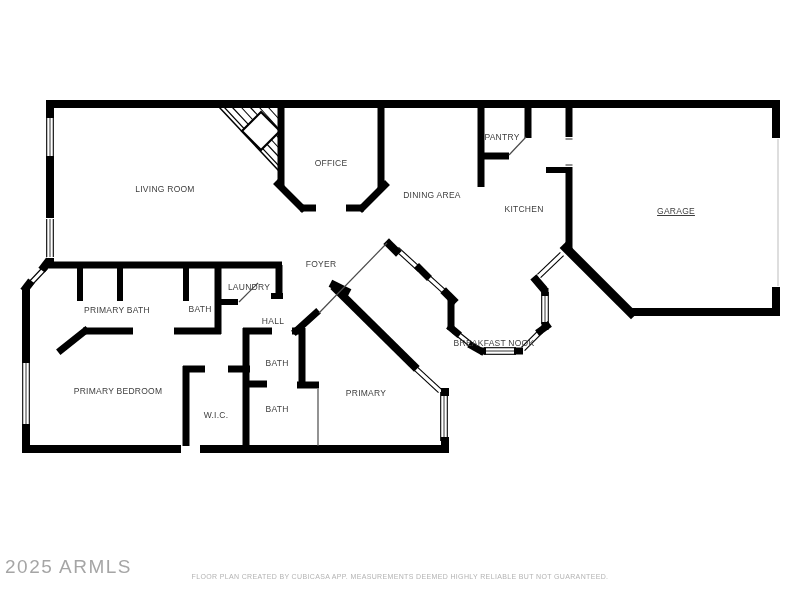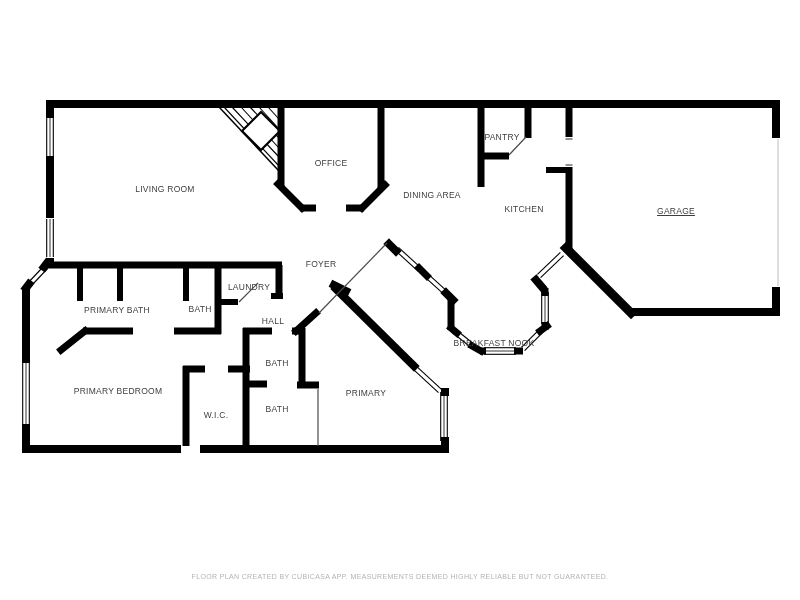--- a/index.html
+++ b/index.html
@@ -178,14 +178,15 @@
       <span class="room-label" style="left: 200px; top: 309px;">BATH</span>
       <span class="room-label" style="left: 248px; top: 321px; margin-left: 25px;">HALL</span>
       <span class="room-label" style="left: 494px; top: 318px; margin-top: 25px;">BREAKFAST NOOK</span>
       <span class="room-label" style="left: 118px; top: 391px;">PRIMARY BEDROOM</span>
       <span class="room-label" style="left: 277px; top: 363px;">BATH</span>
       <span class="room-label" style="left: 216px; top: 415px;">W.I.C.</span>
       <span class="room-label" style="left: 277px; top: 409px;">BATH</span>
       <span class="room-label" style="left: 366px; top: 393px;">PRIMARY</span>
     </div>
 
+  <div class="watermark">2025 ARMLS</div>
   <div class="footer">FLOOR PLAN CREATED BY CUBICASA APP. MEASUREMENTS DEEMED HIGHLY RELIABLE BUT NOT GUARANTEED.</div>
 </div>
 
 </body></html>

